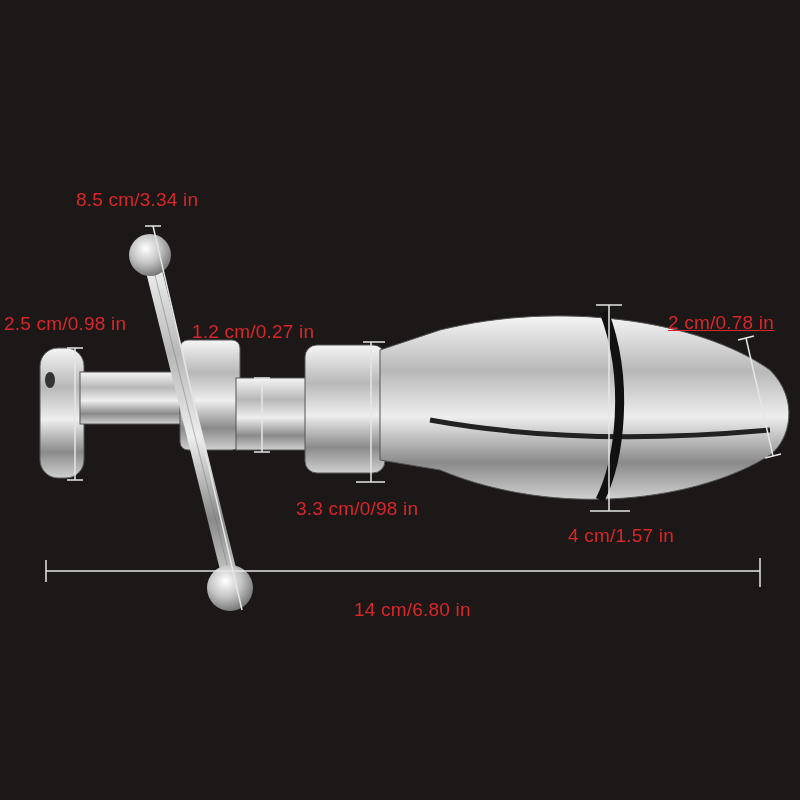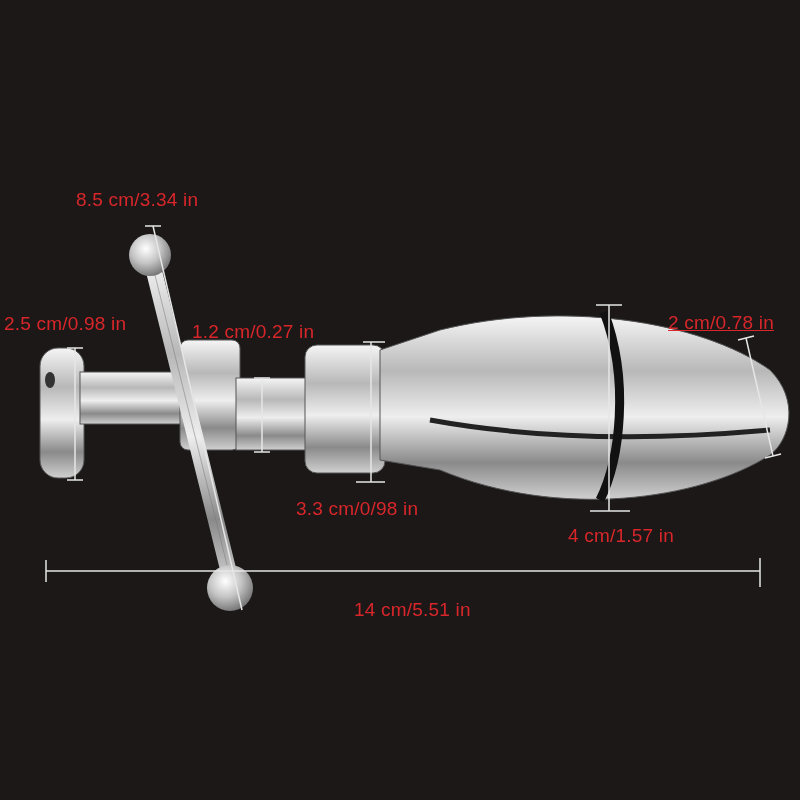--- a/index.html
+++ b/index.html
@@ -84,14 +84,14 @@
       <line x1="760" y1="558" x2="760" y2="587"></line>
     </g>
   </svg>
 
   <div class="label" style="left:76px; top:189px;">8.5 cm/3.34 in</div>
   <div class="label" style="left:4px; top:313px;text-align:center;">2.5 cm/0.98 in</div>
   <div class="label" style="left:192px; top:321px;">1.2 cm/0.27 in</div>
   <div class="label" style="left:296px; top:498px;">3.3 cm/0/98 in</div>
   <div class="label" style="left:668px; top:312px;text-decoration:underline;">2 cm/0.78 in</div>
   <div class="label" style="left:520px; top:525px;margin-left:48px;">4 cm/1.57 in</div>
-  <div class="label" style="left:354px; top:599px;">14 cm/5.51 in</div>
+  <div class="label" style="left:354px; top:599px;">14 cm/6.80 in</div>
 </div>
 
 </body></html>

